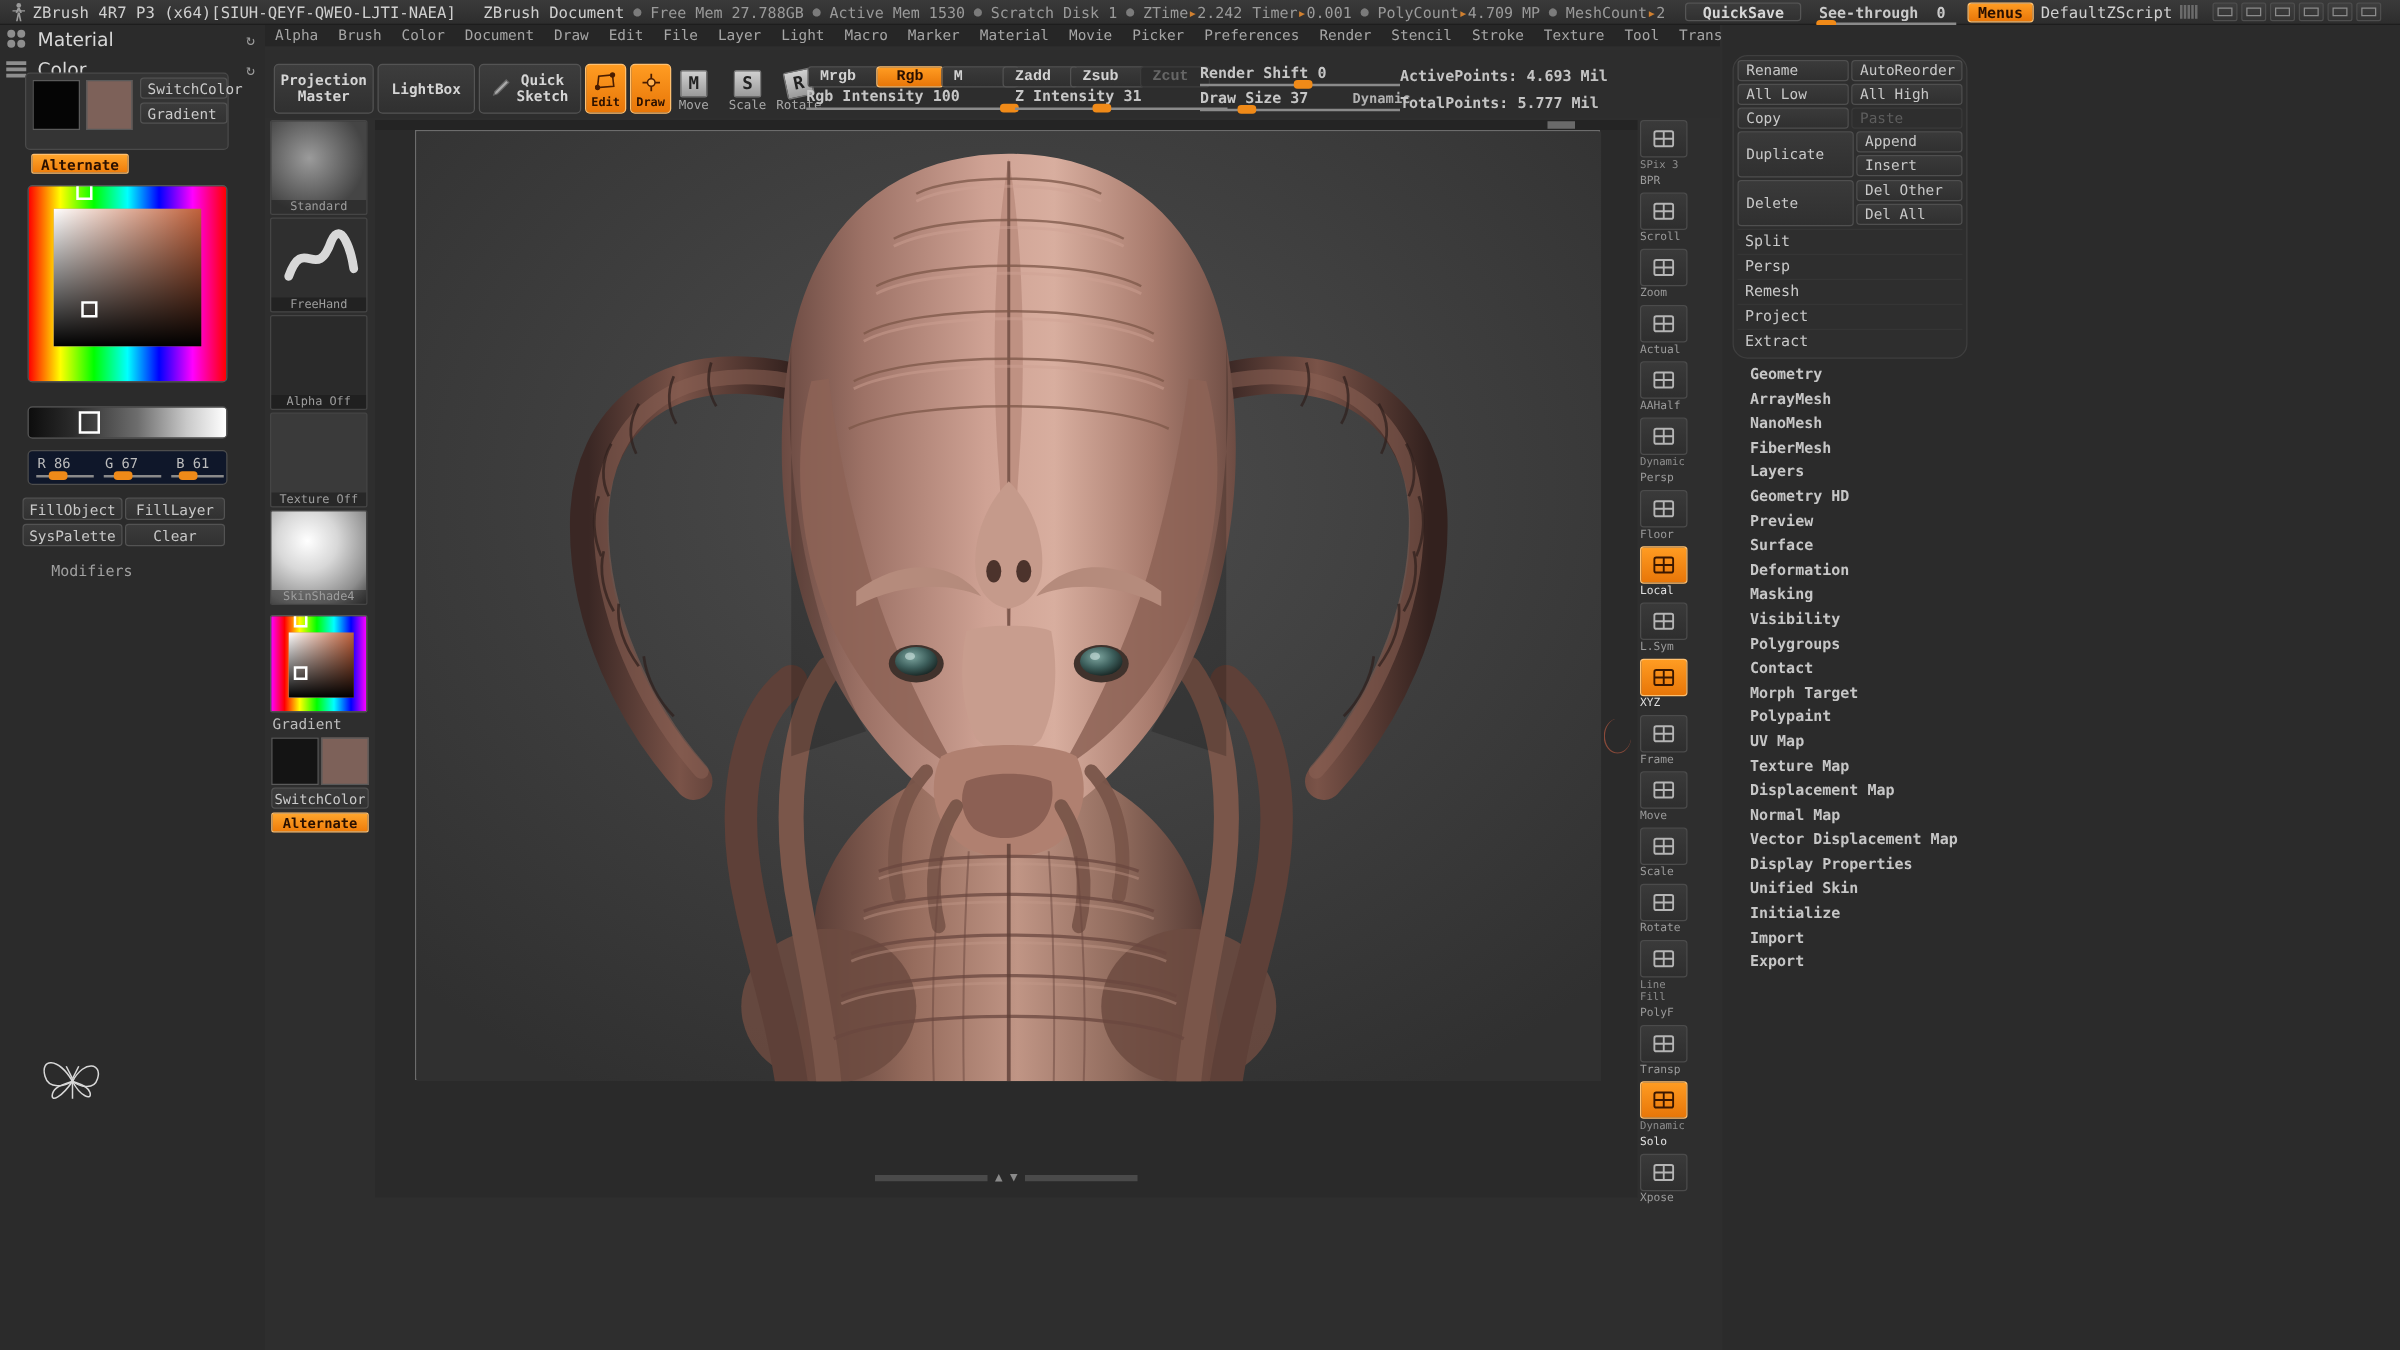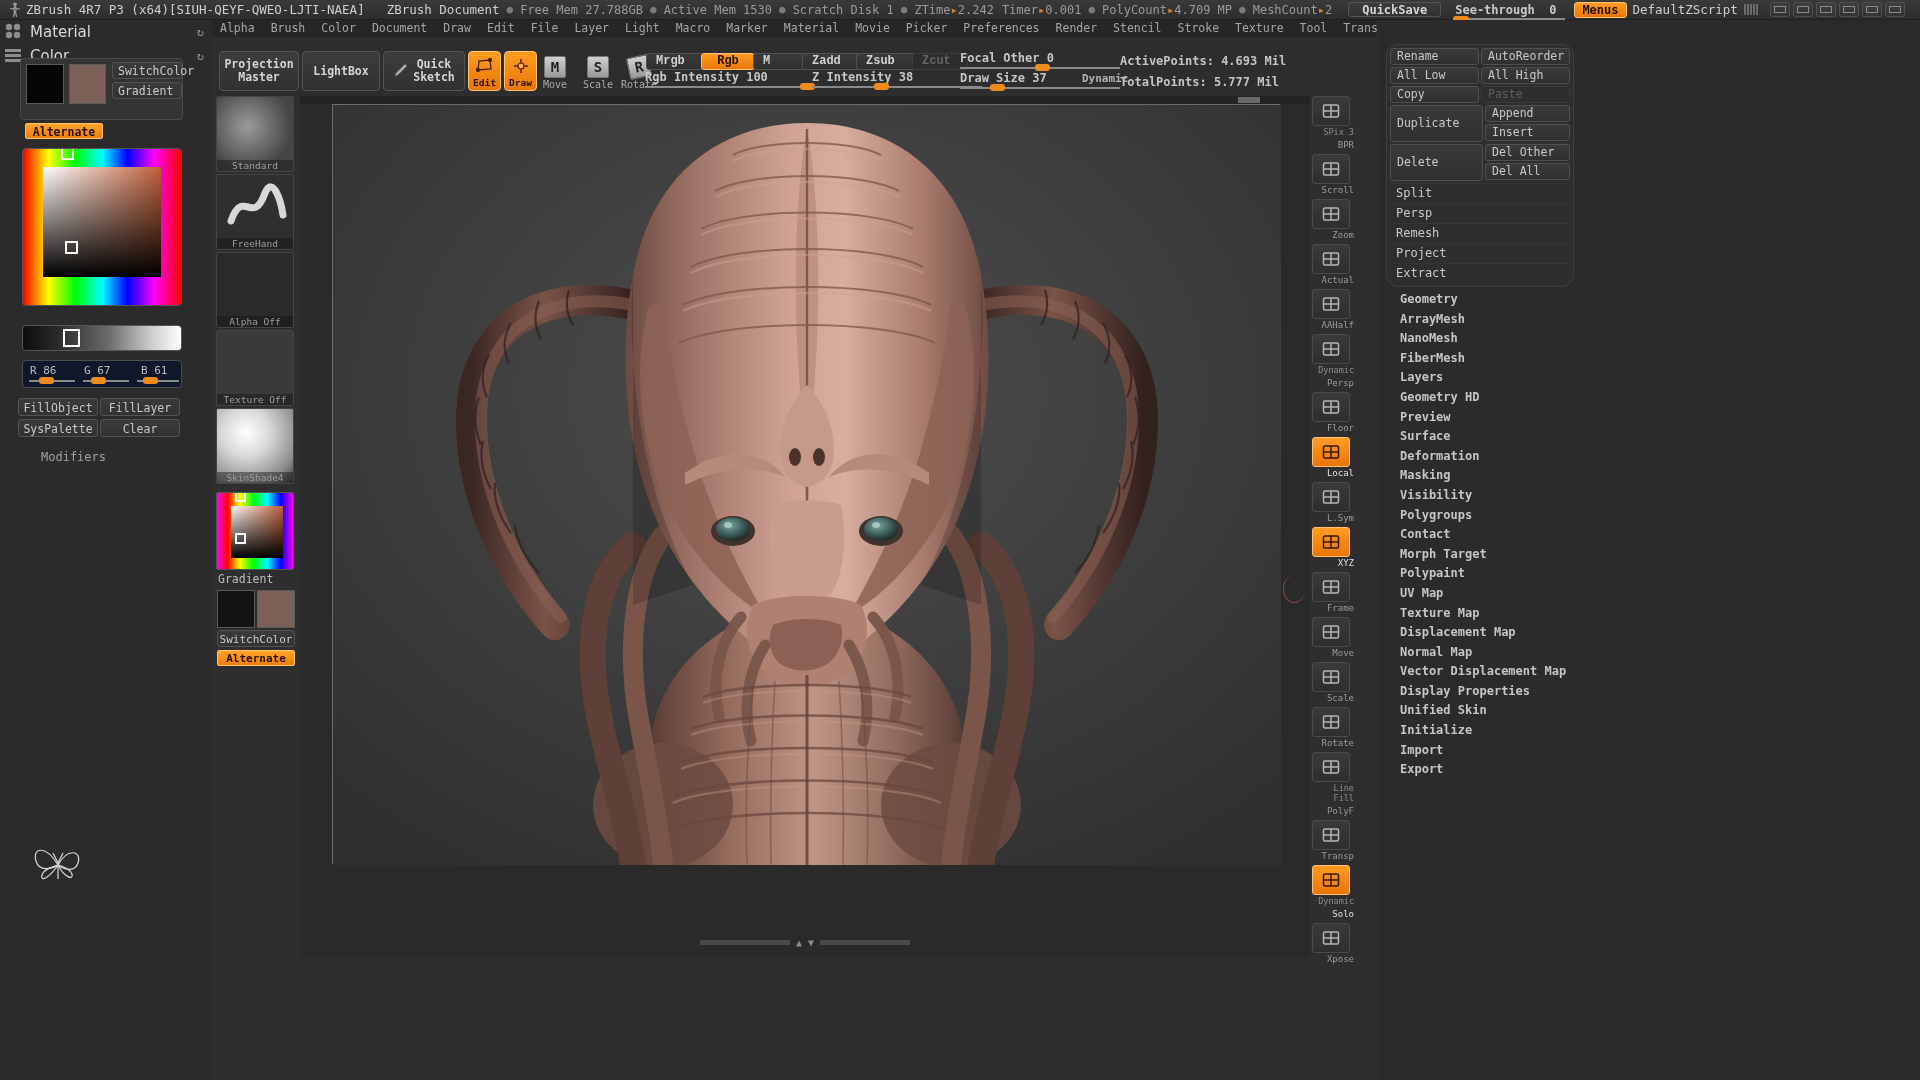--- a/index.html
+++ b/index.html
@@ -193,21 +193,21 @@
   .creature { position:absolute; left:0; top:0; width:948px; height:760px; }
 
   
   .rstrip { position:absolute; left:1312px; top:96px; width:42px; height:880px; }
   .rbtn {
     width:38px; height:30px; margin-bottom:1px; position:relative;
     background:linear-gradient(#3a3a3a,#2e2e2e); border:1px solid #4b4b4b; border-radius:3px;
     display:flex; align-items:center; justify-content:center;
   }
   .rbtn.on { background:linear-gradient(#ff9c22,#e87608); border-color:#ffc070; }
-  .rcap { text-align:right; font-size:9px; color:#9b9b9b; line-height:10px; margin-bottom:3px; }
+  .rcap { text-align:left; font-size:9px; color:#9b9b9b; line-height:10px; margin-bottom:3px; }
   .rcap.on { color:#e0e0e0; }
   .rgroup { margin-bottom:4px; }
 
   
   .rpanel { position:absolute; left:1378px; top:20px; width:542px; height:1060px; background:#2b2b2b; }
   .subtoolbox {
     position:absolute; left:8px; top:24px; width:188px;
     background:#2e2e2e; border:1px solid #3f3f3f; border-radius:12px; padding:3px;
   }
   .stbtn {
@@ -462,26 +462,26 @@
     <div class="modebtn" style="left:590px;top:13px;width:60px;">Zadd</div>
     <div class="modebtn" style="left:644px;top:13px;width:60px;">Zsub</div>
     <div class="modebtn off" style="left:700px;top:13px;width:56px;">Zcut</div>
 
     <div class="slider" style="left:433px;top:30px;width:170px;">
       <span class="slbl"><span>Rgb Intensity</span>&nbsp;<span>100</span></span>
       <div class="strack" style="width:170px;"></div>
       <div class="sknob" style="left:155px;"></div>
     </div>
     <div class="slider" style="left:600px;top:30px;width:170px;">
-      <span class="slbl"><span>Z Intensity</span>&nbsp;<span>38</span></span>
+      <span class="slbl"><span>Z Intensity</span>&nbsp;<span>31</span></span>
       <div class="strack" style="width:170px;"></div>
       <div class="sknob" style="left:62px;"></div>
     </div>
     <div class="slider" style="left:748px;top:11px;width:160px;">
-      <span class="slbl"><span>Focal Other</span>&nbsp;<span>0</span></span>
+      <span class="slbl"><span>Render Shift</span>&nbsp;<span>0</span></span>
       <div class="strack" style="width:160px;"></div>
       <div class="sknob" style="left:75px;"></div>
     </div>
     <div class="slider" style="left:748px;top:31px;width:160px;">
       <span class="slbl"><span>Draw Size</span>&nbsp;<span>37</span></span>
       <div class="strack" style="width:160px;"></div>
       <div class="sknob" style="left:30px;"></div>
     </div>
     <div class="dynlabel" style="left:870px;top:32px;">Dynamic</div>
 

